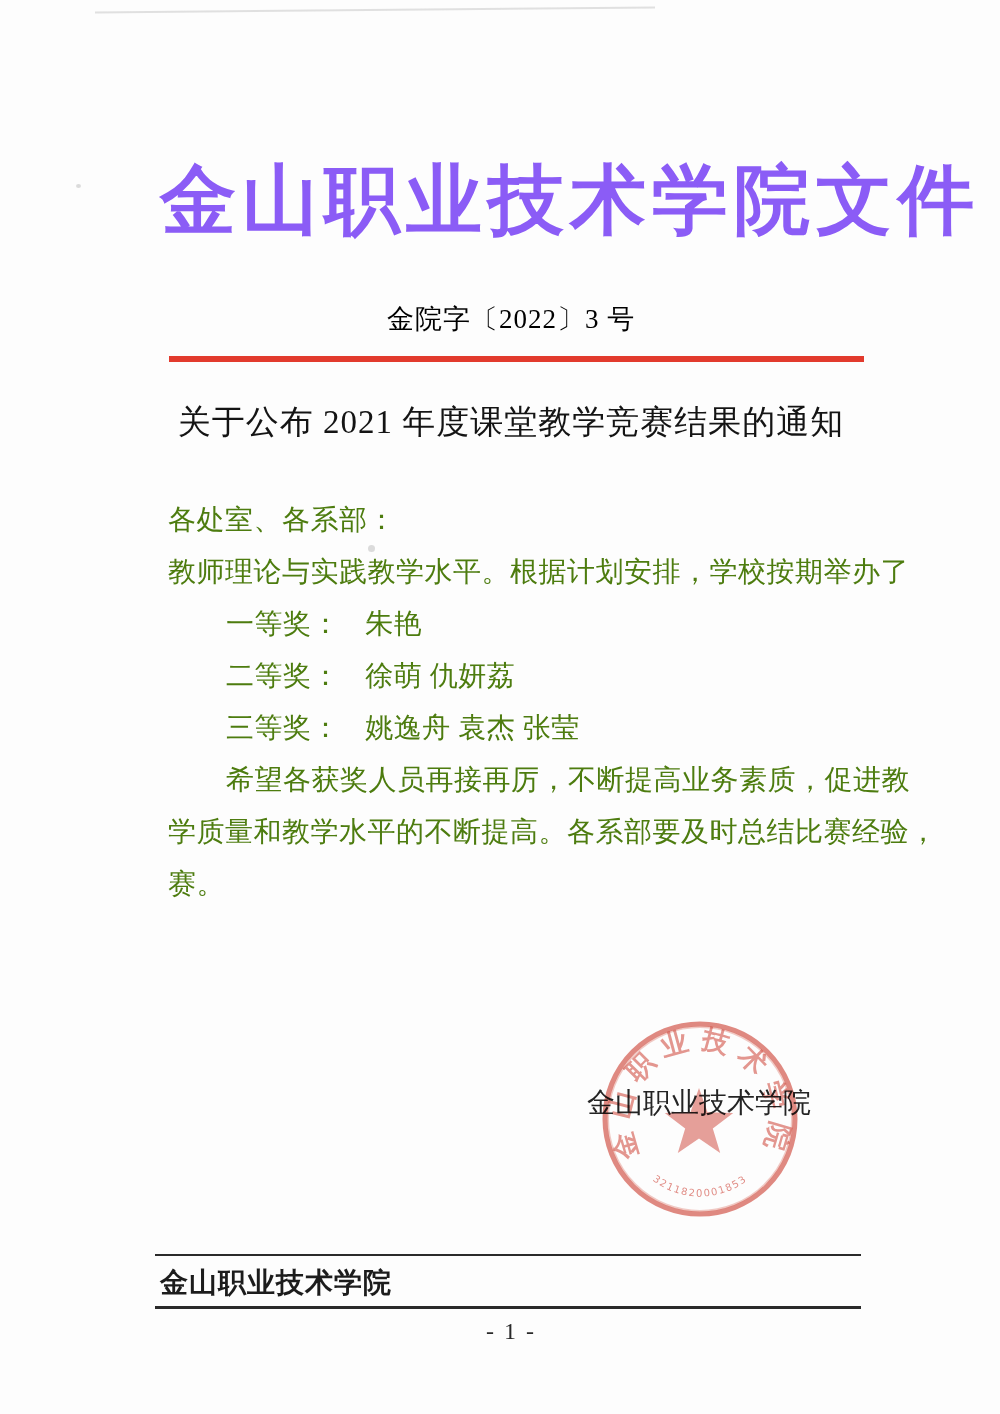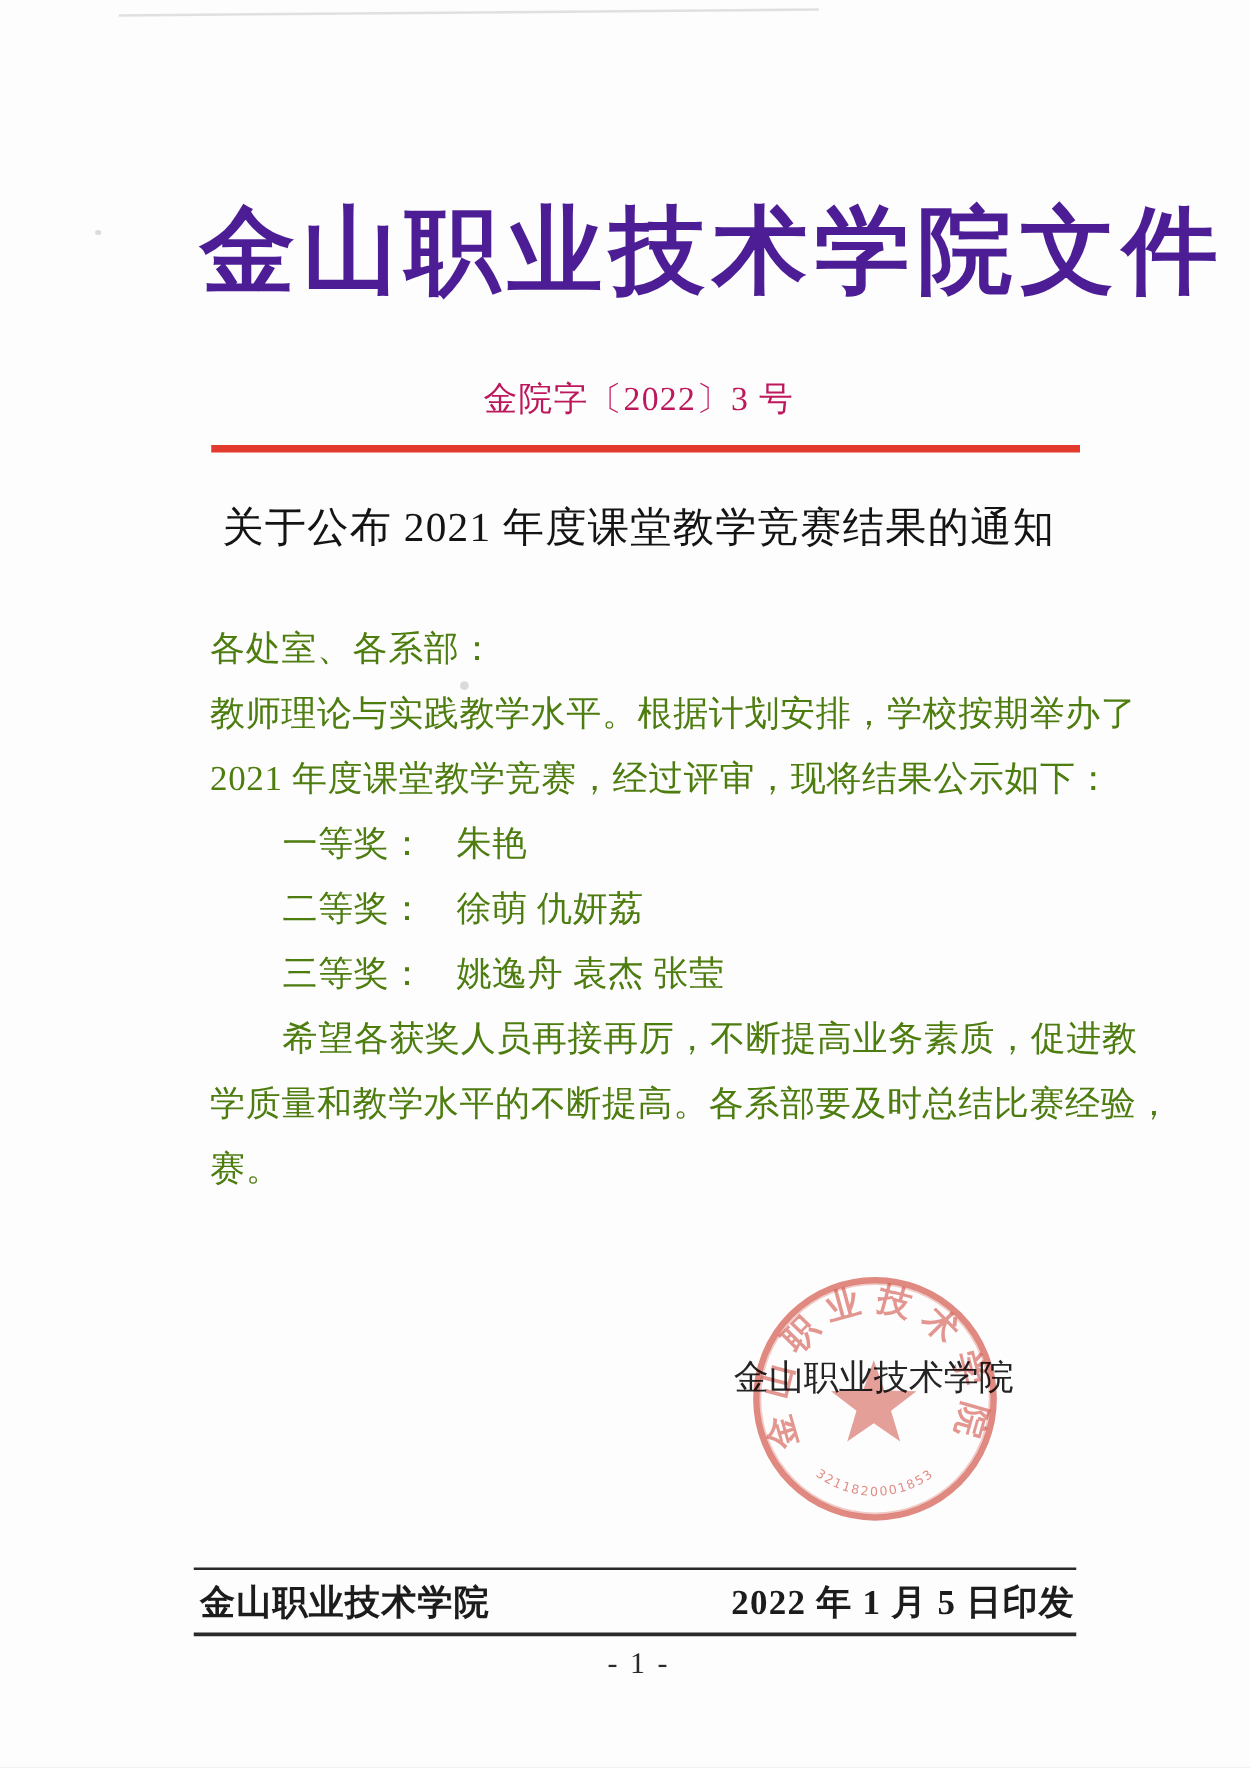--- a/index.html
+++ b/index.html
@@ -19,26 +19,26 @@
   }
   .speck{position:absolute;background:#b9b9b9;border-radius:50%;opacity:.5;}
   .speck1{top:545px;left:368px;width:7px;height:7px;}
   .speck2{top:184px;left:76px;width:5px;height:4px;}
 
   .red-title{
     position:absolute;top:150px;left:160px;width:702px;
     text-align:center;
     font-size:76px;font-weight:700;
     letter-spacing:6px;
-    color:#4c1d95;
+    color:#8b5cf6;
     white-space:nowrap;
   }
   .doc-no{
     position:absolute;top:301px;left:160px;width:702px;
-    text-align:center;font-size:27px;color:#be185d;
+    text-align:center;font-size:27px;color:#000000;
     letter-spacing:1px;white-space:nowrap;
   }
   .red-rule{
     position:absolute;top:356px;left:169px;width:695px;height:6px;
     background:#e23a2d;
   }
   .notice-heading{
     position:absolute;top:400px;left:160px;width:702px;
     text-align:center;font-size:33px;font-weight:400;color:#141414;
     letter-spacing:1px;white-space:nowrap;
@@ -99,21 +99,20 @@
 
   <div class="doc-no">金院字〔2022〕3 号</div>
 
   <div class="red-rule"></div>
 
   <div class="notice-heading">关于公布 2021 年度课堂教学竞赛结果的通知</div>
 
   <div class="doc-body">
     <div class="line">各处室、各系部：</div>
     <div class="line">教师理论与实践教学水平。根据计划安排，学校按期举办了</div>
-    <div class="line">2021 年度课堂教学竞赛，经过评审，现将结果公示如下：</div>
 
     <div class="line indent award">
       <span>一等奖：</span><span class="names">朱艳</span>
     </div>
     <div class="line indent award">
       <span>二等奖：</span><span class="names">徐萌 仇妍荔</span>
     </div>
     <div class="line indent award">
       <span>三等奖：</span><span class="names">姚逸舟 袁杰 张莹</span>
     </div>
@@ -139,19 +138,18 @@
       <textPath href="#sealArcPath" startOffset="50%" text-anchor="middle">金山职业技术学院</textPath>
     </text>
     <text class="seal-serial-text">
       <textPath href="#sealSerialPath" startOffset="50%" text-anchor="middle">3211820001853</textPath>
     </text>
   </svg>
 
   <div class="footer-rule r1"></div>
   <div class="footer-row">
     <span>金山职业技术学院</span>
-    <span>2022 年 1 月 5 日印发</span>
   </div>
   <div class="footer-rule r2"></div>
 
   <div class="page-number">- 1 -</div>
 
 </div>
 
 </body></html>

